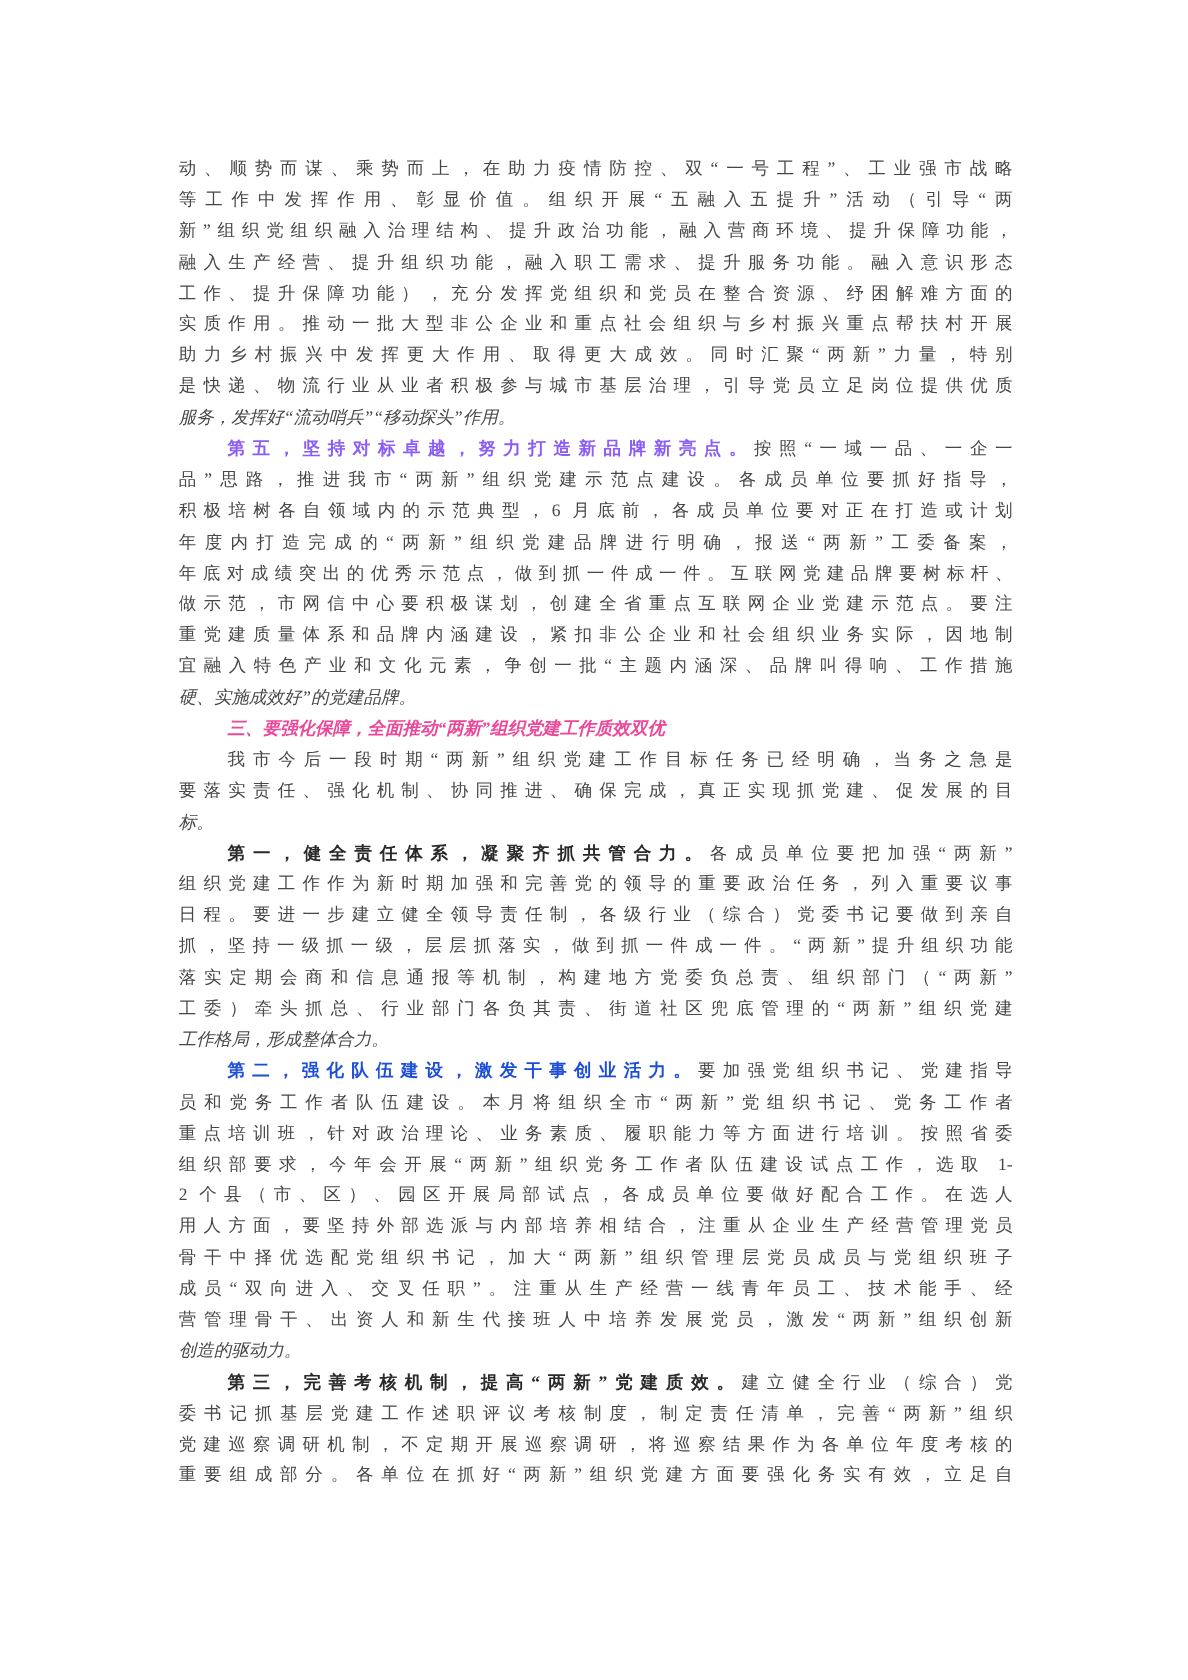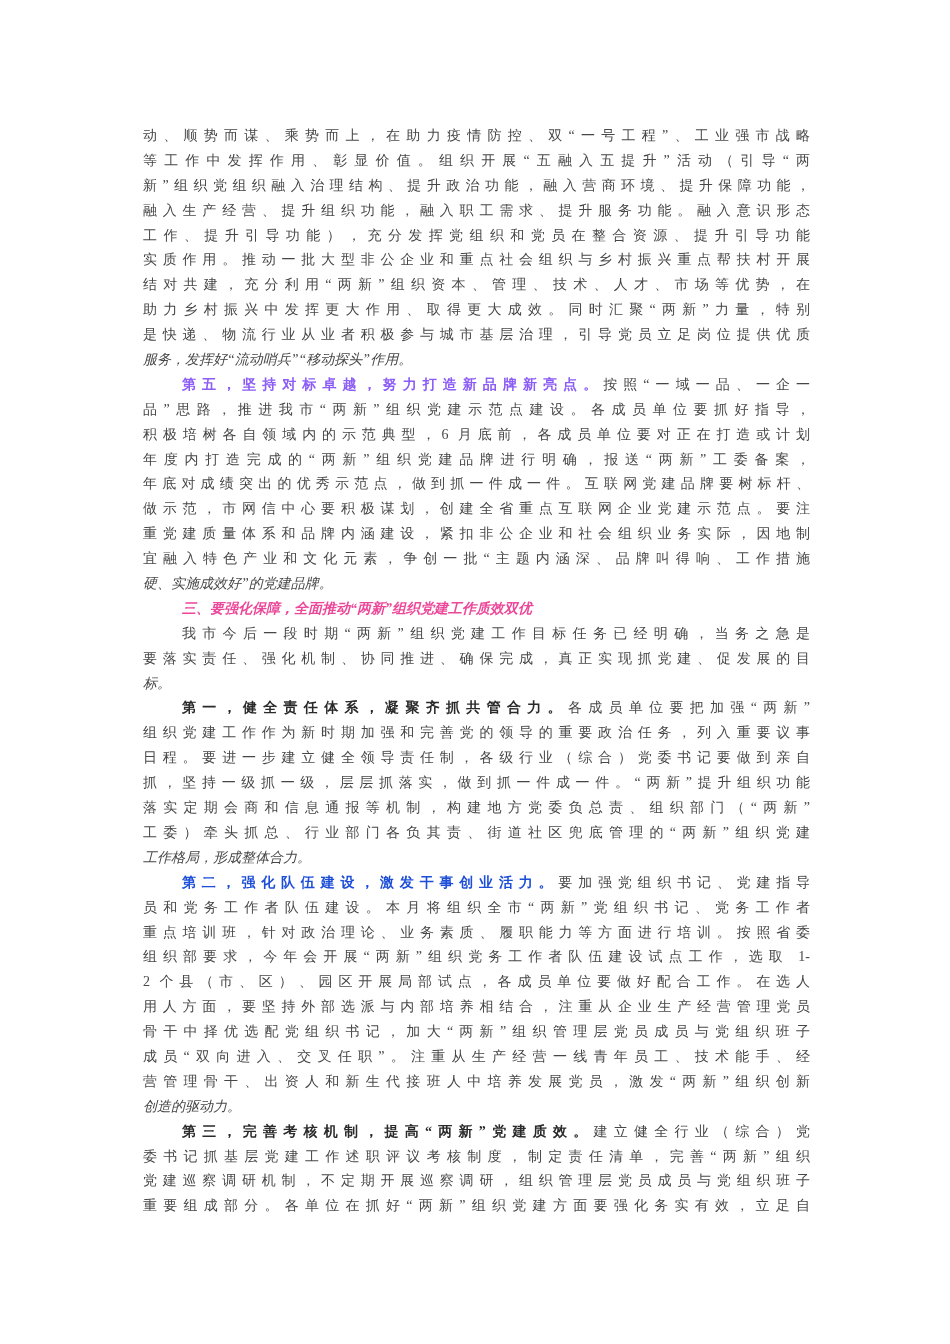--- a/index.html
+++ b/index.html
@@ -41,23 +41,22 @@
 </head>
 <body>
 
 <div class="page">
   <div class="doc-body" style="color: rgb(71, 71, 71);">
       <div class="paragraph">
         <div class="line"><span class="seg">动、顺势而谋、乘势而上，在助力疫情防控、双“一号工程”、工业强市战略</span></div>
         <div class="line"><span class="seg">等工作中发挥作用、彰显价值。组织开展“五融入五提升”活动（引导“两</span></div>
         <div class="line"><span class="seg">新”组织党组织融入治理结构、提升政治功能，融入营商环境、提升保障功能，</span></div>
         <div class="line"><span class="seg">融入生产经营、提升组织功能，融入职工需求、提升服务功能。融入意识形态</span></div>
-        <div class="line"><span class="seg">工作、提升引导功能），充分发挥党组织和党员在整合资源、提升引导功能</span></div>
+        <div class="line"><span class="seg">工作、提升保障功能），充分发挥党组织和党员在整合资源、纾困解难方面的</span></div>
         <div class="line"><span class="seg">实质作用。推动一批大型非公企业和重点社会组织与乡村振兴重点帮扶村开展</span></div>
-        <div class="line"><span class="seg">结对共建，充分利用“两新”组织资本、管理、技术、人才、市场等优势，在</span></div>
         <div class="line"><span class="seg">助力乡村振兴中发挥更大作用、取得更大成效。同时汇聚“两新”力量，特别</span></div>
         <div class="line"><span class="seg">是快递、物流行业从业者积极参与城市基层治理，引导党员立足岗位提供优质</span></div>
         <div class="line last"><span class="seg">服务，发挥好“流动哨兵”“移动探头”作用。</span></div>
       </div>
       <div class="paragraph">
         <div class="line indent"><span class="seg bold" style="color: #8b5cf6;">第五，坚持对标卓越，努力打造新品牌新亮点。</span><span class="seg">按照“一域一品、一企一</span></div>
         <div class="line"><span class="seg">品”思路，推进我市“两新”组织党建示范点建设。各成员单位要抓好指导，</span></div>
         <div class="line"><span class="seg">积极培树各自领域内的示范典型，6 月底前，各成员单位要对正在打造或计划</span></div>
         <div class="line"><span class="seg">年度内打造完成的“两新”组织党建品牌进行明确，报送“两新”工委备案，</span></div>
         <div class="line"><span class="seg">年底对成绩突出的优秀示范点，做到抓一件成一件。互联网党建品牌要树标杆、</span></div>
@@ -91,17 +90,17 @@
         <div class="line"><span class="seg">2 个县（市、区）、园区开展局部试点，各成员单位要做好配合工作。在选人</span></div>
         <div class="line"><span class="seg">用人方面，要坚持外部选派与内部培养相结合，注重从企业生产经营管理党员</span></div>
         <div class="line"><span class="seg">骨干中择优选配党组织书记，加大“两新”组织管理层党员成员与党组织班子</span></div>
         <div class="line"><span class="seg">成员“双向进入、交叉任职”。注重从生产经营一线青年员工、技术能手、经</span></div>
         <div class="line"><span class="seg">营管理骨干、出资人和新生代接班人中培养发展党员，激发“两新”组织创新</span></div>
         <div class="line last"><span class="seg">创造的驱动力。</span></div>
       </div>
       <div class="paragraph">
         <div class="line indent"><span class="seg bold" style="color: rgb(42, 42, 42);">第三，完善考核机制，提高“两新”党建质效。</span><span class="seg">建立健全行业（综合）党</span></div>
         <div class="line"><span class="seg">委书记抓基层党建工作述职评议考核制度，制定责任清单，完善“两新”组织</span></div>
-        <div class="line"><span class="seg">党建巡察调研机制，不定期开展巡察调研，组织管理层党员成员与党组织班子</span></div>
+        <div class="line"><span class="seg">党建巡察调研机制，不定期开展巡察调研，将巡察结果作为各单位年度考核的</span></div>
         <div class="line"><span class="seg">重要组成部分。各单位在抓好“两新”组织党建方面要强化务实有效，立足自</span></div>
       </div>
     </div>
 </div>
 
 </body></html>

